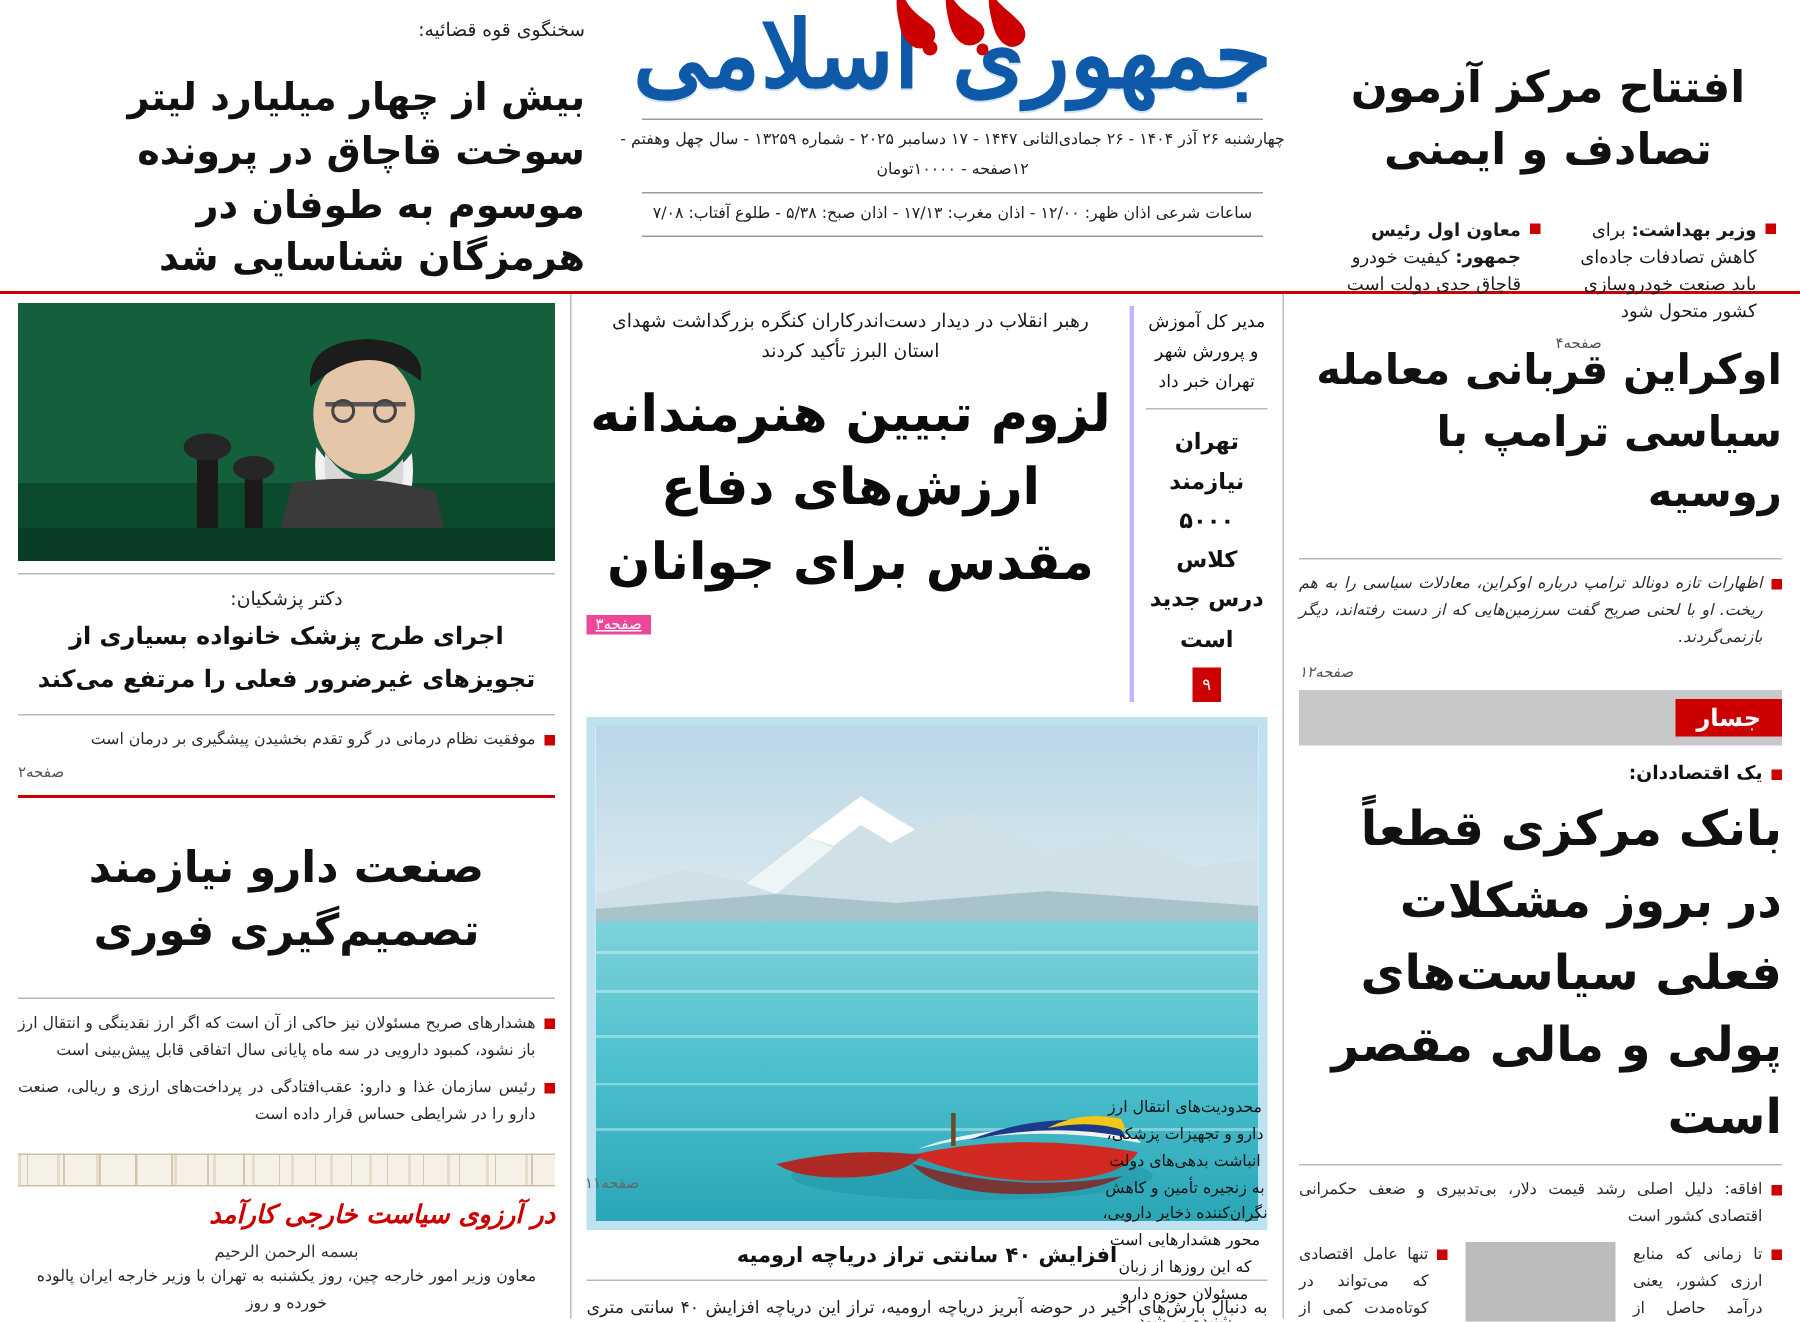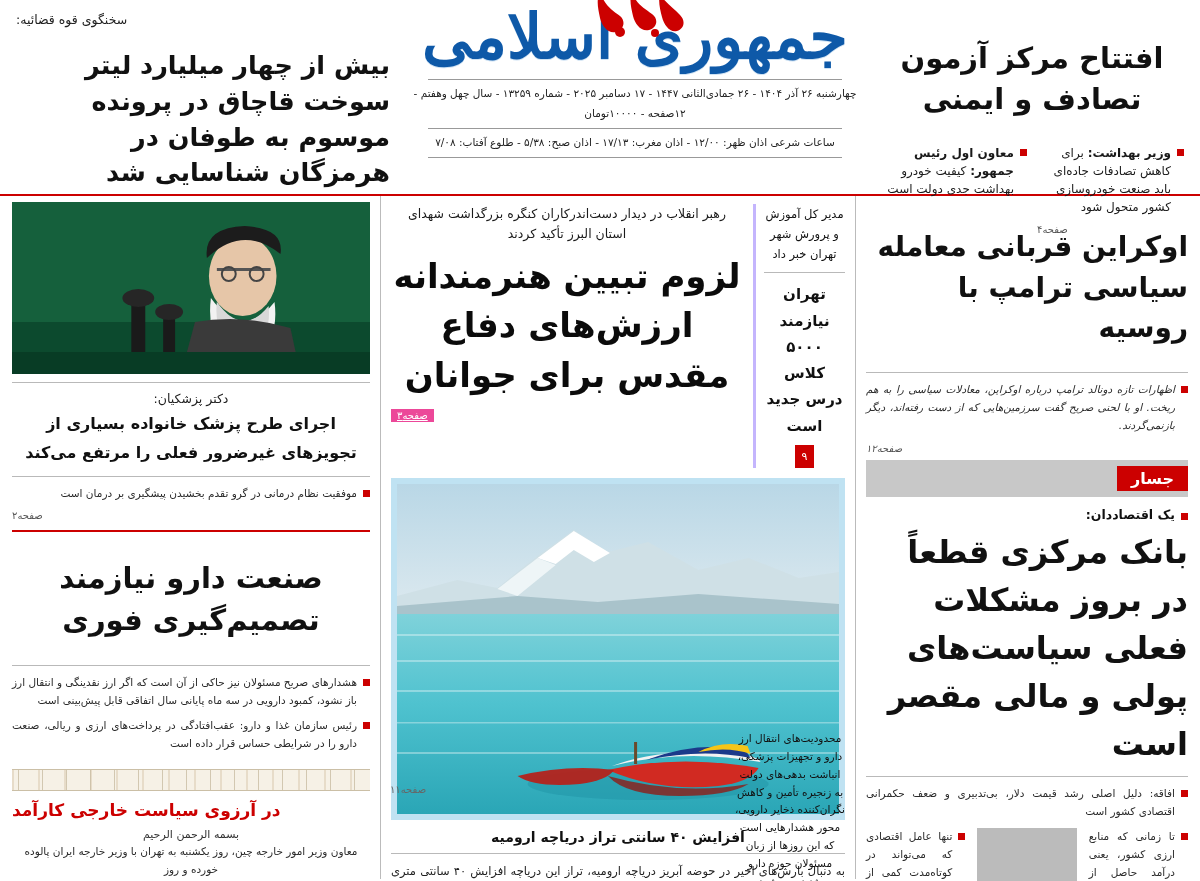--- a/index.html
+++ b/index.html
@@ -15,21 +15,21 @@
   
   .masthead { display:flex; height:196px; border-bottom:2px solid #c00; }
   .mh-right { width:330px; padding:14px 16px 6px 10px; }
   .mh-center { width:470px; position:relative; text-align:center; }
   .mh-left { width:400px; padding:12px 10px 6px 16px; }
 
   .head-lead {
     font-size:29px; font-weight:bold; line-height:1.42;
     color:#111; text-align:center;
   }
-  .mh-left .kicker { font-size:12.5px; color:#222; margin-bottom:4px; text-align:left; }
+  .mh-left .kicker { font-size:12.5px; color:#222; margin-bottom:4px; text-align:right; }
   .mh-left .head-lead { text-align:right; font-size:25.5px; line-height:1.4; }
 
   .logo-wrap { padding-top:4px; }
   .logo {
     font-family:"DejaVu Serif", serif;
     font-size:62px; font-weight:bold; color:#0e59a8;
     letter-spacing:-1px; line-height:1.05;
     text-shadow:0 1px 0 #cfe2f3;
   }
   .blood {
@@ -109,21 +109,21 @@
   .orn {
     height:22px; background:repeating-linear-gradient(90deg,#e7dcc9 0 2px,#f6f1e6 2px 26px);
     border-top:1px solid #cbbfa6; border-bottom:1px solid #cbbfa6; margin:8px 0 6px;
     position:relative;
   }
   .orn::after{
     content:""; position:absolute; inset:0;
     background:repeating-linear-gradient(90deg, transparent 0 6px, #c9bda3 6px 7px, transparent 7px 24px);
     opacity:.8;
   }
-  .h-foreign { font-size:17px; font-weight:bold; color:#c00; text-align:left; line-height:1.6; }
+  .h-foreign { font-size:17px; font-weight:bold; color:#c00; text-align:right; line-height:1.6;font-style:italic; }
   .bism { font-size:11px; text-align:center; color:#333; margin:4px 0 2px; }
   .pg-box { display:inline-block; background:#ec4899; color:#fff; font-size:10px; padding:1px 6px;text-decoration:underline; }
 
   .center { text-align:center; }
   .rtl-left { text-align:left; }
 </style>
 </head>
 <body>
 
 <div class="page">
@@ -141,21 +141,21 @@
               <span>برای کاهش تصادفات جاده‌ای باید صنعت خودروسازی کشور متحول شود</span>
             </div>
           </div>
           <div class="pagref rtl-left">صفحه۴</div>
         </div>
         <div class="col">
           <div class="bullet">
             <div class="sq"></div>
             <div>
               <b>معاون اول رئیس جمهور:</b>
-              <span>کیفیت خودرو بهداشت جدی دولت است</span>
+              <span>کیفیت خودرو قاچاق جدی دولت است</span>
             </div>
           </div>
         </div>
       </div>
     </div>
 
     <div class="mh-center">
       <div class="blood">
         <svg width="150" height="46" viewBox="0 0 150 46">
           <path d="M40 0 C45 14 52 18 60 24 C66 29 64 38 56 40 C48 42 42 34 40 26 C38 16 36 8 40 0 Z" fill="#cc0000"></path>

